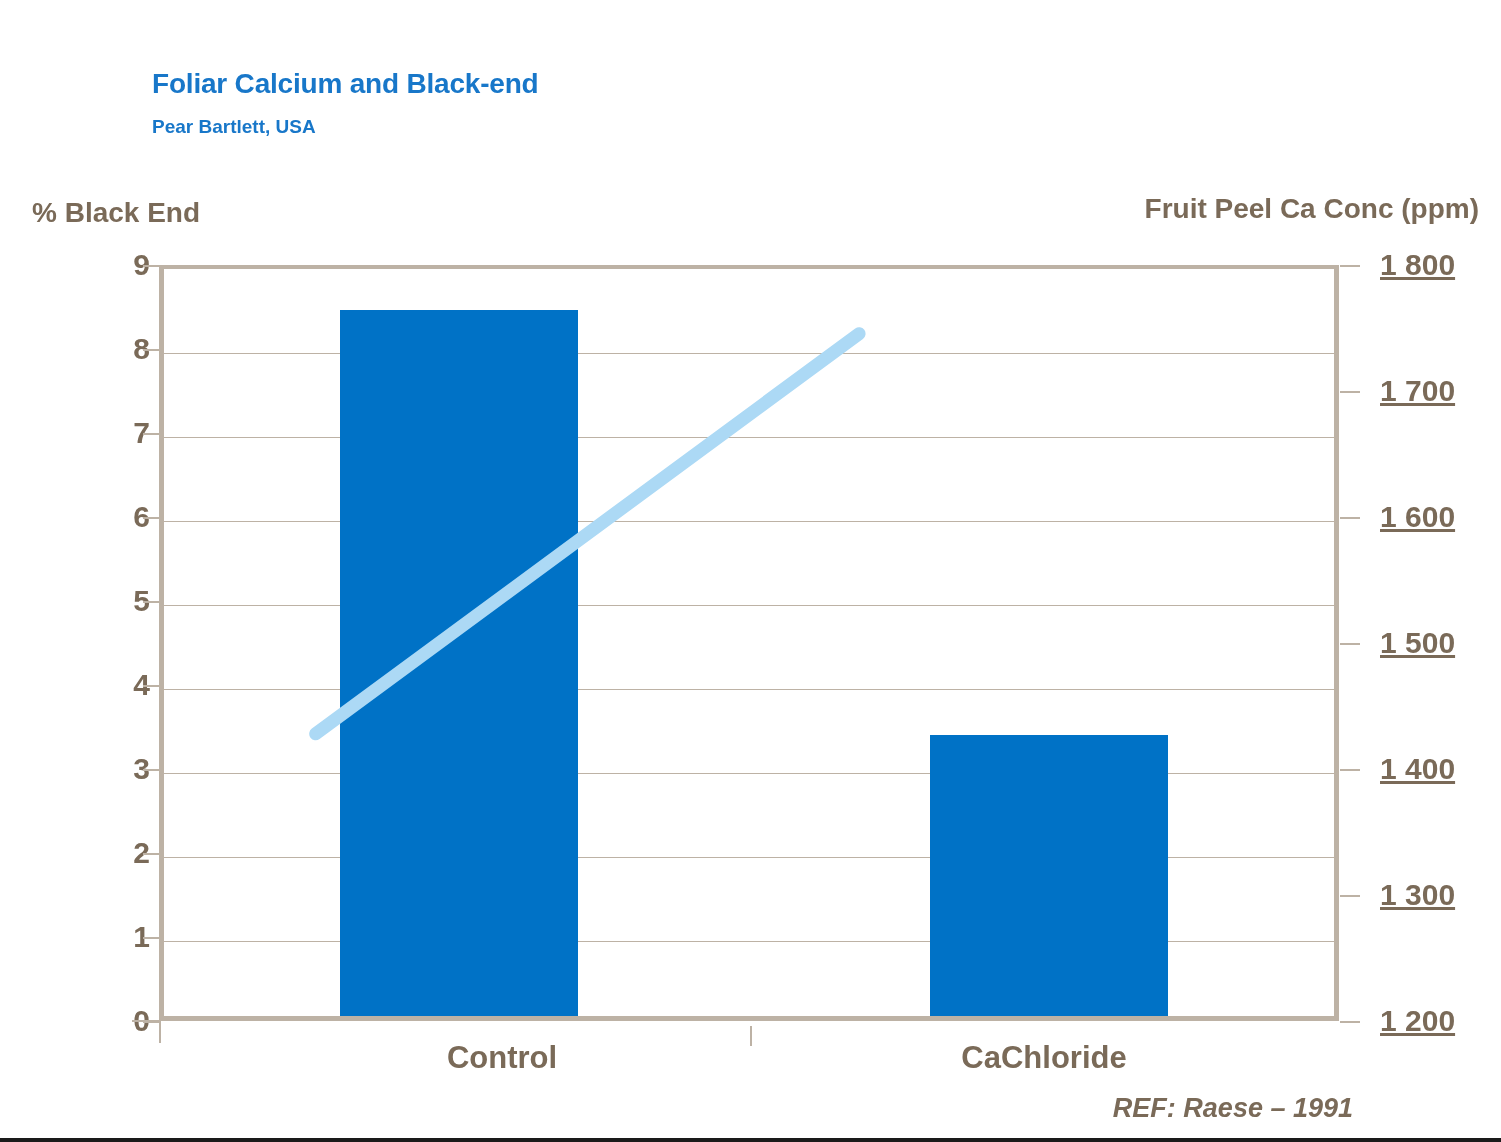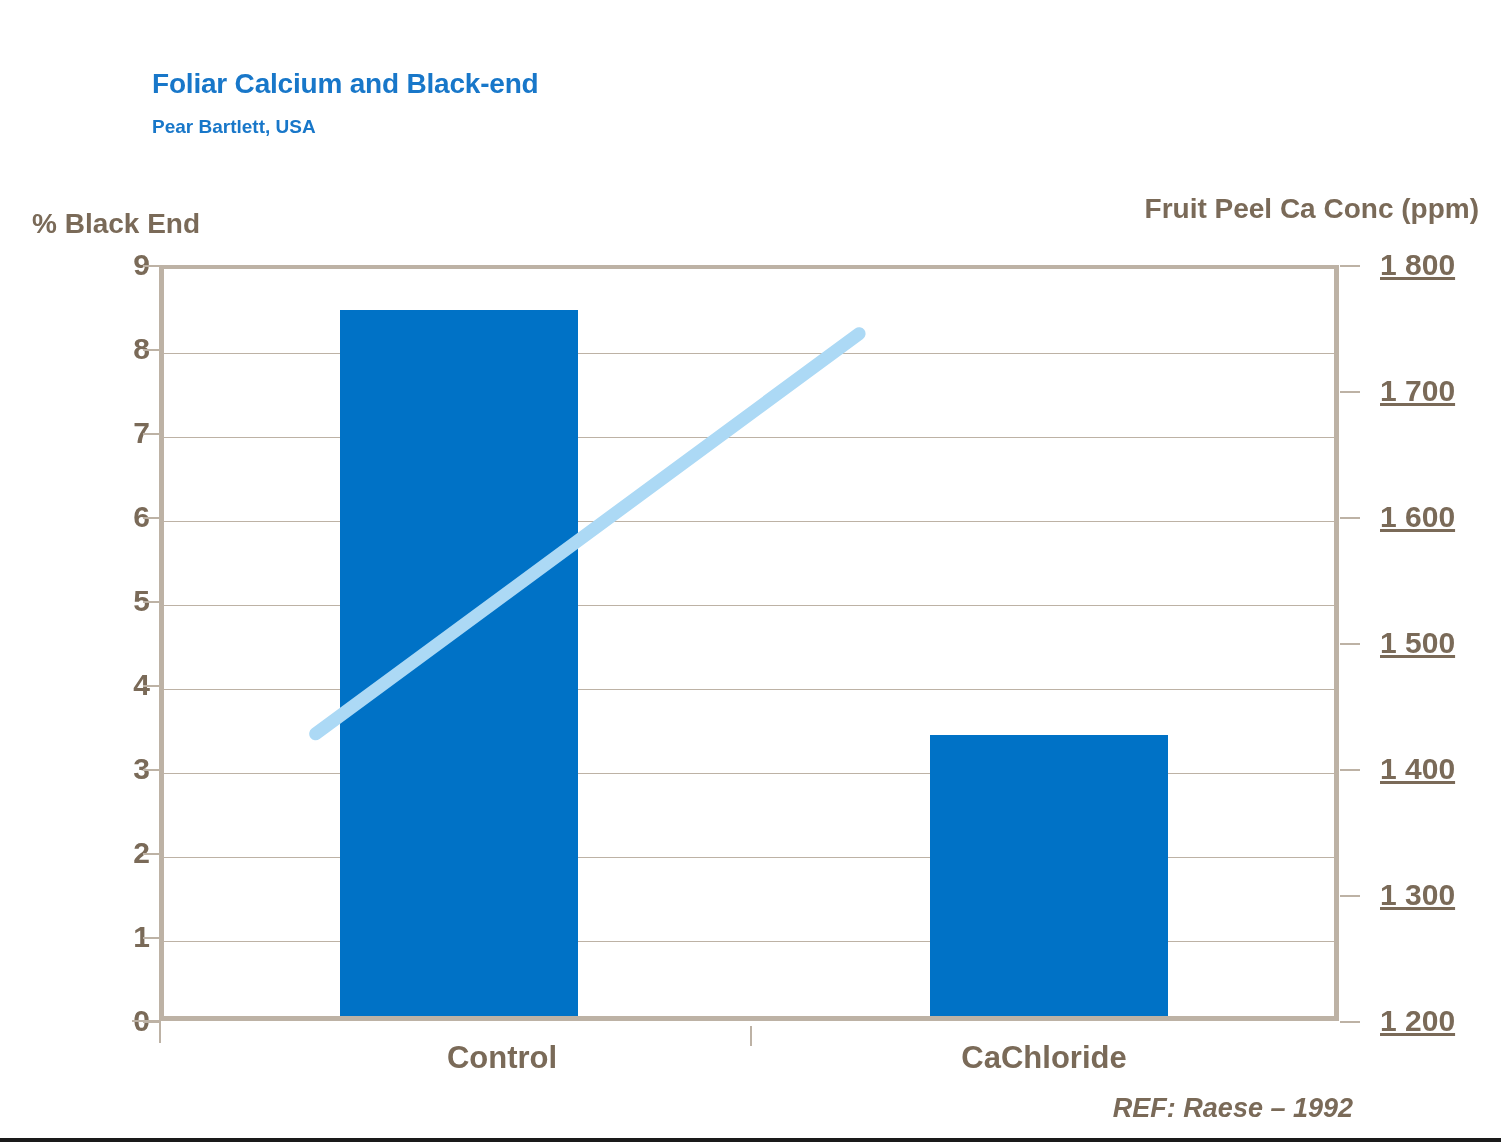--- a/index.html
+++ b/index.html
@@ -33,21 +33,21 @@
     font-size: 19px;
     font-weight: bold;
     color: #1877c9;
     white-space: nowrap;
   }
 
   
   #left-axis-title {
     position: absolute;
     left: 32px;
-    top: 208px;
+    top: 197px;
     font-size: 28px;
     font-weight: bold;
     color: #7a6a58;
     white-space: nowrap;
   }
   #right-axis-title {
     position: absolute;
     right: 22px;
     top: 193px;
     font-size: 28px;
@@ -264,14 +264,14 @@
   </div>
 
 <div id="category-layer">
     <div class="cat-label" style="left: 454px; margin-left: 48px;">Control</div>
     <div class="cat-label" style="left: 1044px;">CaChloride</div>
   </div>
 <div id="center-tick"></div>
 <div id="left-base-tick"></div>
 <div id="left-outer-tick"></div>
 
-<div id="reference-note">REF: Raese – 1992</div>
+<div id="reference-note">REF: Raese – 1991</div>
 <div id="bottom-rule"></div>
 
 </body></html>

